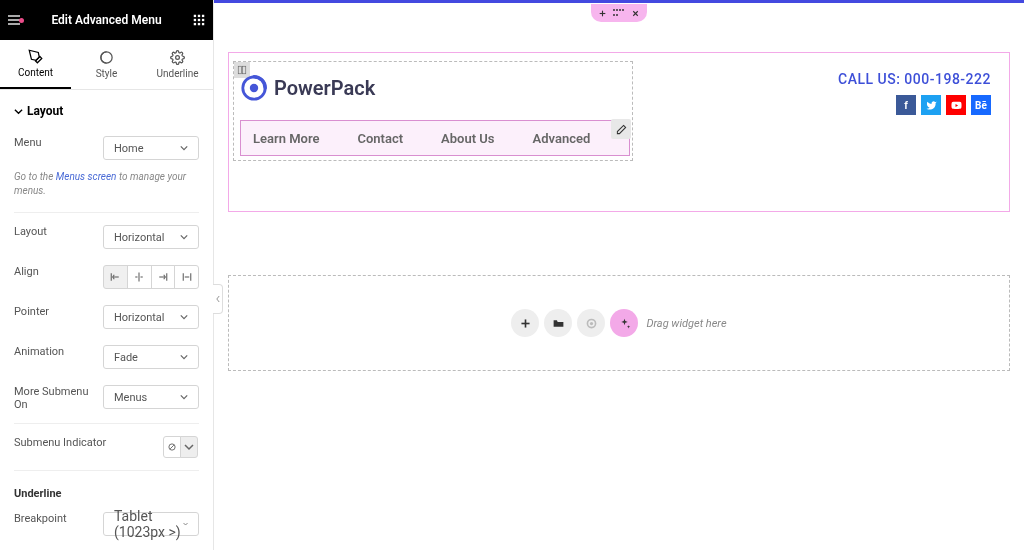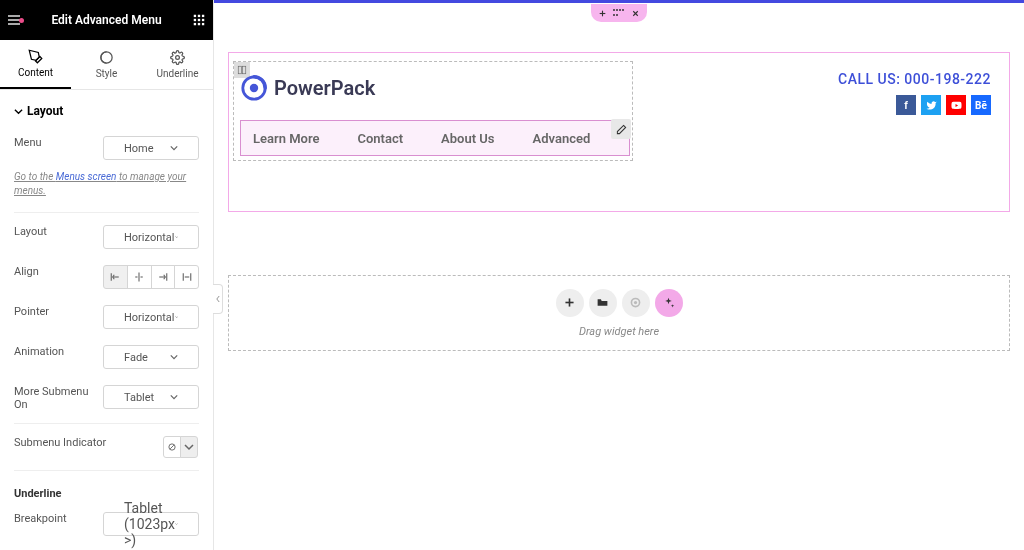--- a/index.html
+++ b/index.html
@@ -14,23 +14,23 @@
 .tb-right svg { width: 14px; height: 14px; }
 .tabs { display: flex; height: 50px; border-bottom: 1px solid #e6e6e6; justify-content: space-between; }
 .tab { flex: 1; display: flex; flex-direction: column; align-items: center; justify-content: center; gap: 3px; font-size: 10px; color: #555; cursor: pointer; }
 .tab svg { width: 15px; height: 15px; }
 .tab.active { border-bottom: 2px solid #000; color: #000; }
 .panel { flex: 1; overflow-y: auto; padding: 0 14px 20px; }
 .section-hdr { display: flex; align-items: center; gap: 4px; font-size: 12px; font-weight: 700; padding: 14px 0 10px; cursor: pointer; }
 .section-hdr svg { width: 9px; height: 9px; }
 .control { display: flex; align-items: flex-start; justify-content: space-between; padding: 8px 0; font-size: 11px; color: #555; }
 .control-label { flex: 1; }
-.select { width: 96px; height: 24px; border: 1px solid #d5d5d5; border-radius: 3px; font-size: 11px; padding: 0 20px; display: flex; align-items: center; justify-content: space-between; background: #fff; cursor: pointer; }
+.select { width: 96px; height: 24px; border: 1px solid #d5d5d5; border-radius: 3px; font-size: 11px; padding: 0 10px; display: flex; align-items: center; justify-content: space-between; background: #fff; cursor: pointer; }
 .select svg { width: 8px; height: 8px; color: #666; }
-.help { font-size: 10px; font-style: italic; color: #888; padding: 2px 0 10px; line-height: 1.4; text-decoration: underline; }
+.help { font-size: 10px; font-style: italic; color: #888; padding: 2px 0 10px; line-height: 1.4; }
 .help a { color: #4a6bd6; }
 .divider { height: 1px; background: #eee; margin: 4px 0; }
 .align-group { display: flex; width: 96px; }
 .align-btn { flex: 1; height: 24px; border: 1px solid #d5d5d5; display: flex; align-items: center; justify-content: center; background: #fff; cursor: pointer; margin-left: -1px; }
 .align-btn:first-child { margin-left: 0; border-radius: 3px 0 0 3px; }
 .align-btn:last-child { border-radius: 0 3px 3px 0; }
 .align-btn.active { background: #f0f0f0; }
 .align-btn svg { width: 12px; height: 12px; color: #666; }
 .ind-group { display: flex; width: 36px; }
 .ind-btn { width: 18px; height: 22px; border: 1px solid #d5d5d5; display: flex; align-items: center; justify-content: center; background: #fff; cursor: pointer; }
@@ -54,21 +54,21 @@
 .logo-mark { width: 28px; height: 28px; }
 .logo-text { font-size: 20px; font-weight: 600; color: #3a3a55; }
 .menu-widget { position: absolute; top: 58px; left: 6px; width: 390px; height: 36px; border: 1px solid #d98fd0; background: #fcf0fb; display: flex; align-items: center; padding: 0 12px; gap: 38px; }
 .menu-widget span { font-size: 13px; font-weight: 600; color: #666; }
 .edit-badge { position: absolute; top: -2px; right: -2px; width: 20px; height: 20px; background: #e8e8e8; display: flex; align-items: center; justify-content: center; border-radius: 2px; }
 .edit-badge svg { width: 11px; height: 11px; color: #333; }
 .callus { position: absolute; top: 18px; right: 18px; font-size: 14px; color: #3d4fd8; font-weight: 500; letter-spacing: .5px; }
 .socials { position: absolute; top: 42px; right: 18px; display: flex; gap: 5px; }
 .soc { width: 20px; height: 20px; display: flex; align-items: center; justify-content: center; color: #fff; font-size: 10px; font-weight: bold; }
 .fb { background: #3b5998; } .tw { background: #1da1f2; } .yt { background: #ff0000; } .be { background: #1769ff; }
-.drop { position: absolute; top: 275px; left: 14px; right: 14px; height: 76px; border: 1px dashed #bbb; display: flex; flex-direction: column; align-items: center; justify-content: center; gap: 8px; }
+.drop { position: absolute; top: 275px; left: 14px; right: 14px; height: 96px; border: 1px dashed #bbb; display: flex; flex-direction: row; align-items: center; justify-content: center; gap: 8px; }
 .drop-btns { display: flex; gap: 5px; }
 .db { width: 28px; height: 28px; border-radius: 50%; background: #eee; display: flex; align-items: center; justify-content: center; cursor: pointer; }
 .db svg { width: 13px; height: 13px; color: #333; }
 .db.ai { background: #f3a9e8; }
 .db.pp svg { color: #bbb; }
 .drop-text { font-size: 11px; font-style: italic; color: #888; }
 </style>
 </head>
 <body>
 
@@ -204,21 +204,21 @@
         <span>Fade</span>
         <svg viewBox="0 0 10 10">
             <path d="M1 3l4 4 4-4" fill="none" stroke="currentColor" stroke-width="1.5"></path>
           </svg>
       </div>
     </div>
 
     <div class="control">
       <div class="control-label">More Submenu On</div>
       <div class="select">
-        <span>Tablet</span>
+        <span>Menus</span>
         <svg viewBox="0 0 10 10">
             <path d="M1 3l4 4 4-4" fill="none" stroke="currentColor" stroke-width="1.5"></path>
           </svg>
       </div>
     </div>
     <div class="divider"></div>
 
     <div class="control">
       <div class="control-label">Submenu Indicator</div>
       <div class="ind-group">

